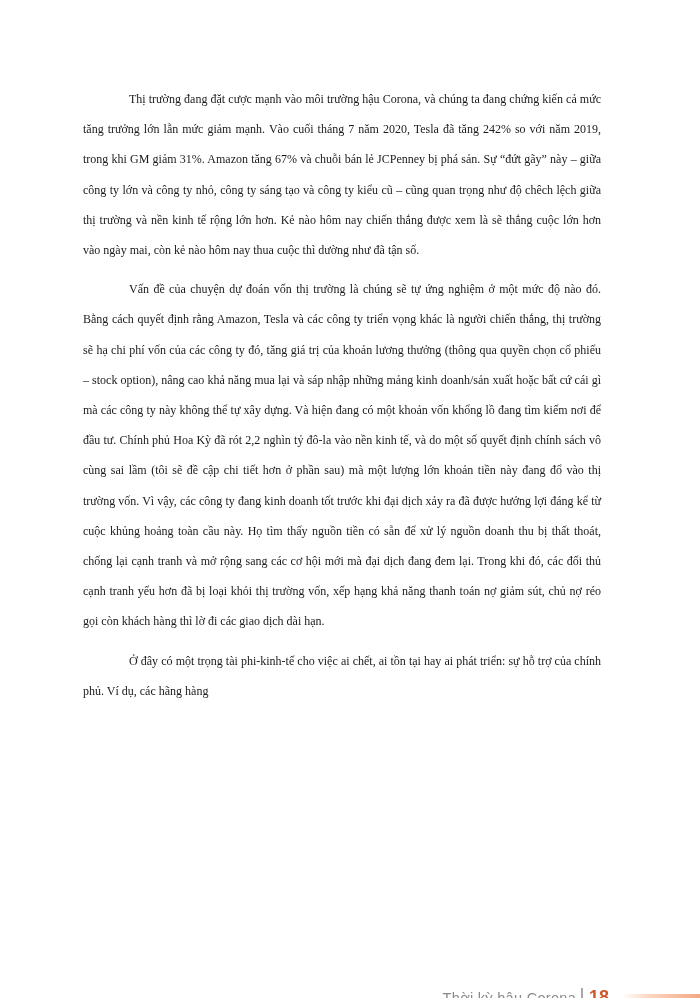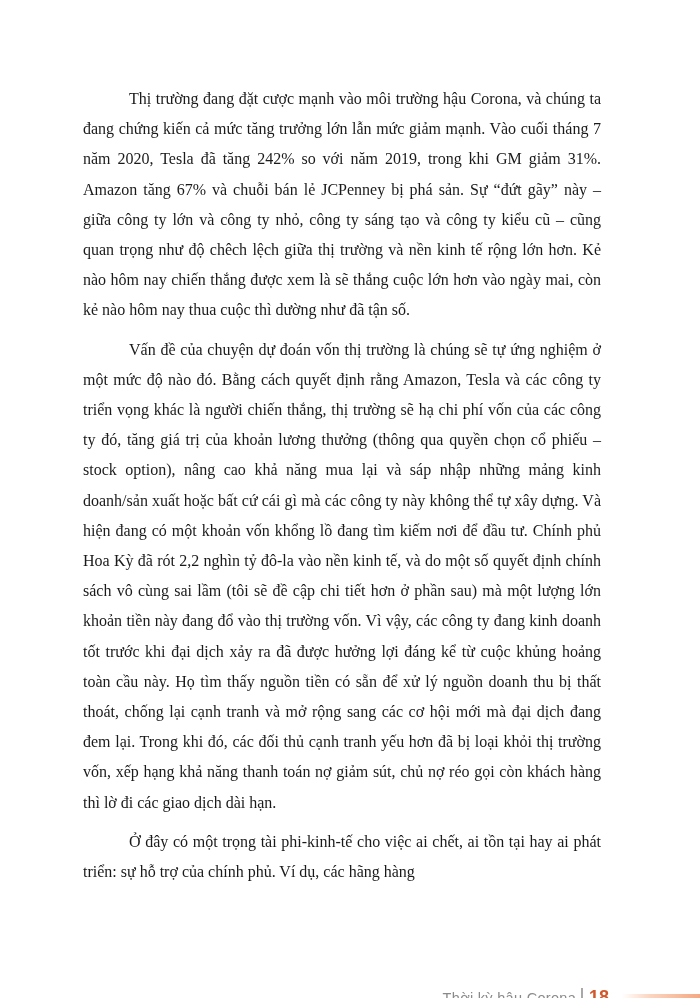--- a/index.html
+++ b/index.html
@@ -16,21 +16,21 @@
       color: #1a1a1a;
     }
     .page-body {
       position: absolute;
       left: 83px;
       top: 84px;
       width: 530px;
     }
     .para {
       margin: 0 12px 9px 0;
-      font-size: 16px;
+      font-size: 12px;
       line-height: 30.2px;
       text-align: justify;
       text-indent: 46px;
       hyphens: none;
     }
     .footer {
       position: absolute;
       left: 0;
       right: 0;
       top: 967px;

